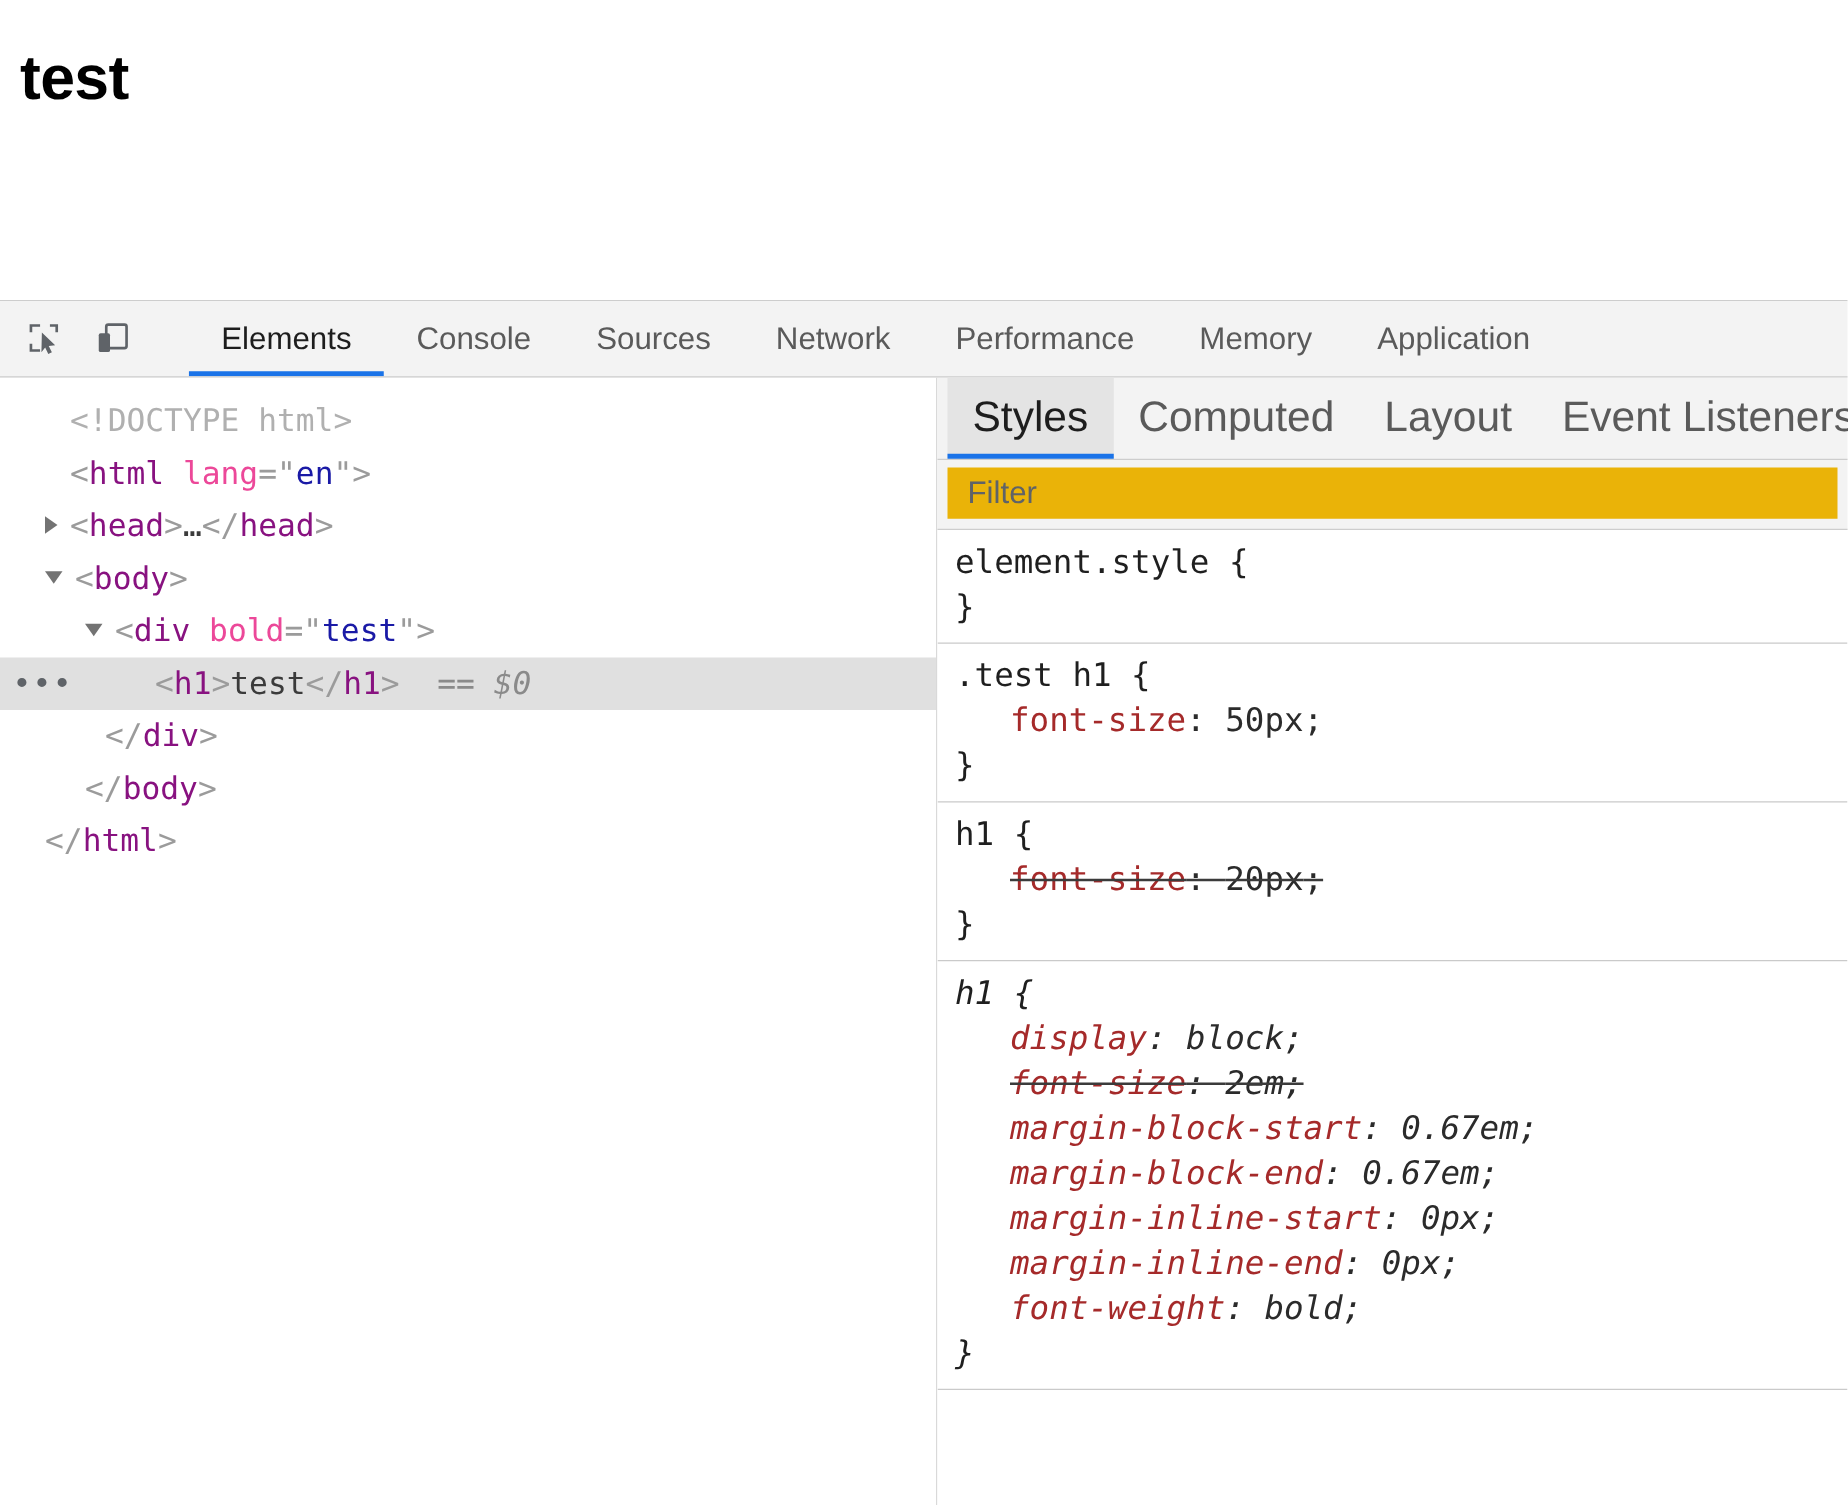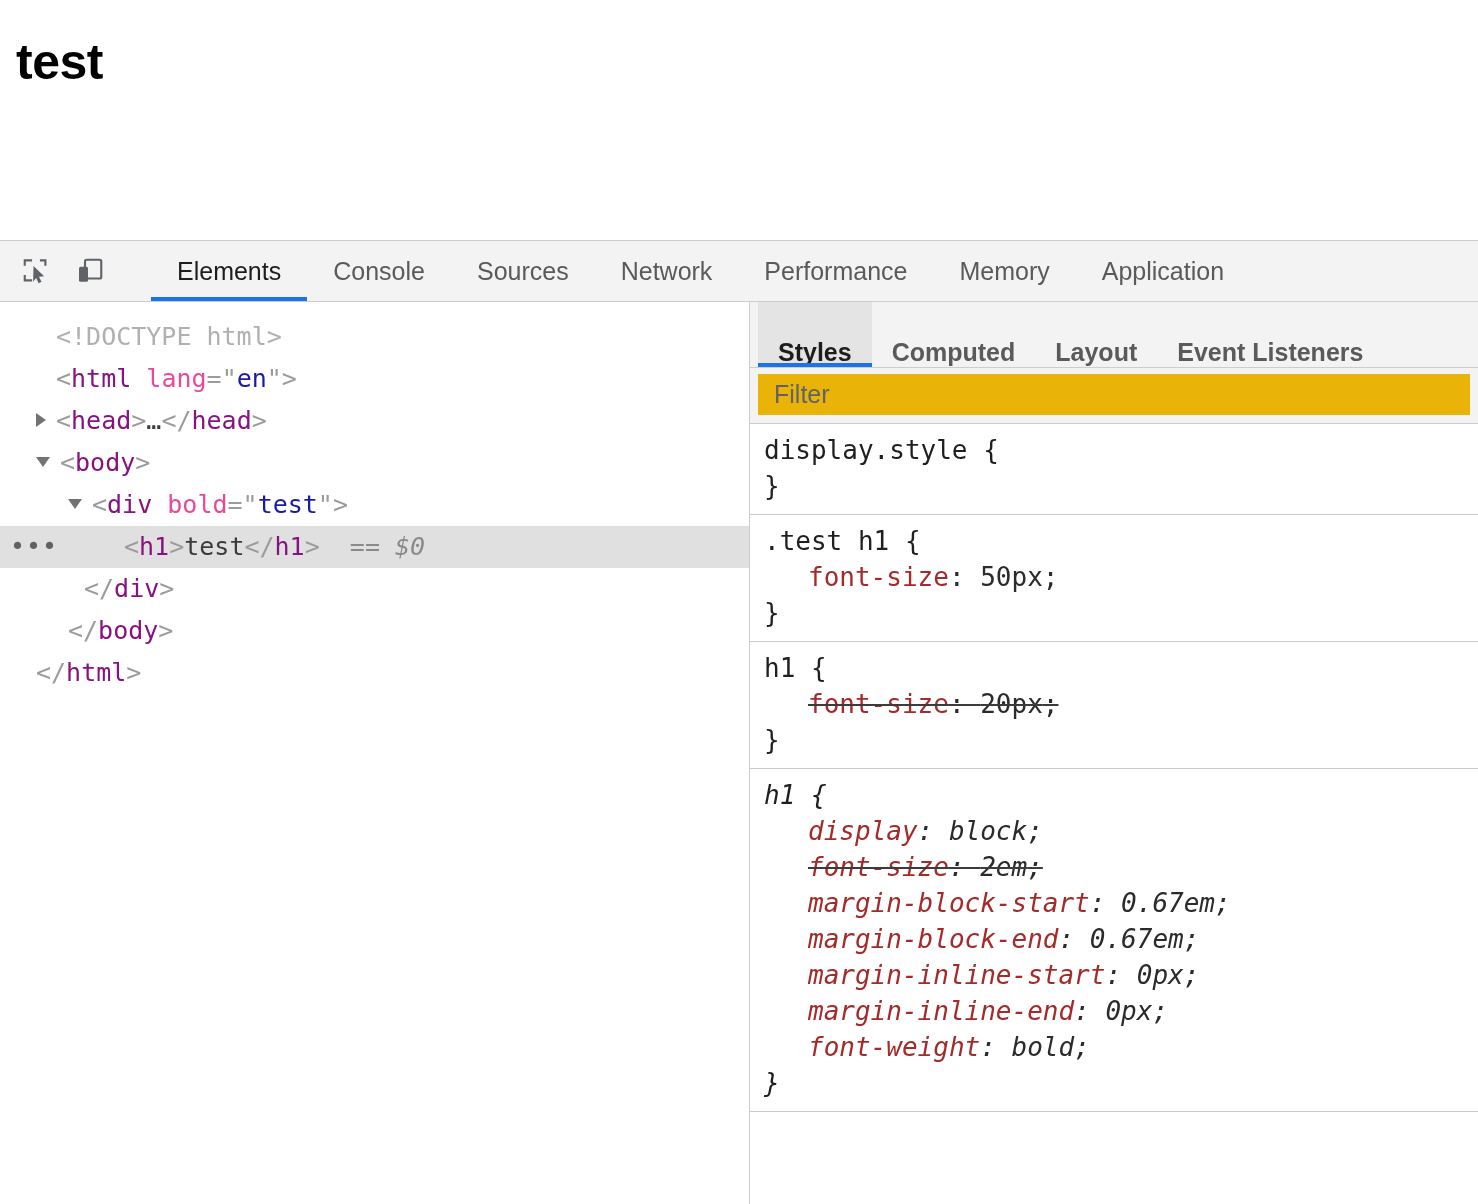--- a/index.html
+++ b/index.html
@@ -172,28 +172,27 @@
     height: 66px;
     background: #f3f3f3;
     border-bottom: 1px solid #cdcdcd;
     display: flex;
     align-items: stretch;
     flex: 0 0 auto;
     padding-left: 8px;
   }
   .st-tab {
     display: flex;
-    align-items: flex-end;
+    align-items: center;
     padding: 0 20px;
-    font-size: 25px;
+    font-size: 34px;
     color: #5a5a5a;
     cursor: pointer;
     white-space: nowrap;
     position: relative;
-    font-weight: bold;
   }
   .st-tab.active {
     color: #1d1d1d;
     background: #e4e4e4;
   }
   .st-tab.active::after {
     content: "";
     position: absolute;
     left: 0; right: 0; bottom: 0;
     height: 4px;
@@ -349,21 +348,21 @@
           </div>
       </div>
 
       <div class="filter-bar">
         <input class="filter-input" type="text" placeholder="Filter" value="" style="">
       </div>
 
       <div class="rules-list">
 
         <div class="rule-block">
-          <div class="rule-line sel">display.style {</div>
+          <div class="rule-line sel">element.style {</div>
           <div class="rule-line sel">}</div>
         </div>
 
         <div class="rule-block">
           <div class="rule-line sel">.test h1 {</div>
           <div class="rule-line decl"><span class="prop">font-size</span><span class="val">: </span><span class="val">50px</span><span class="val">;</span></div>
           <div class="rule-line sel">}</div>
         </div>
 
         <div class="rule-block">

